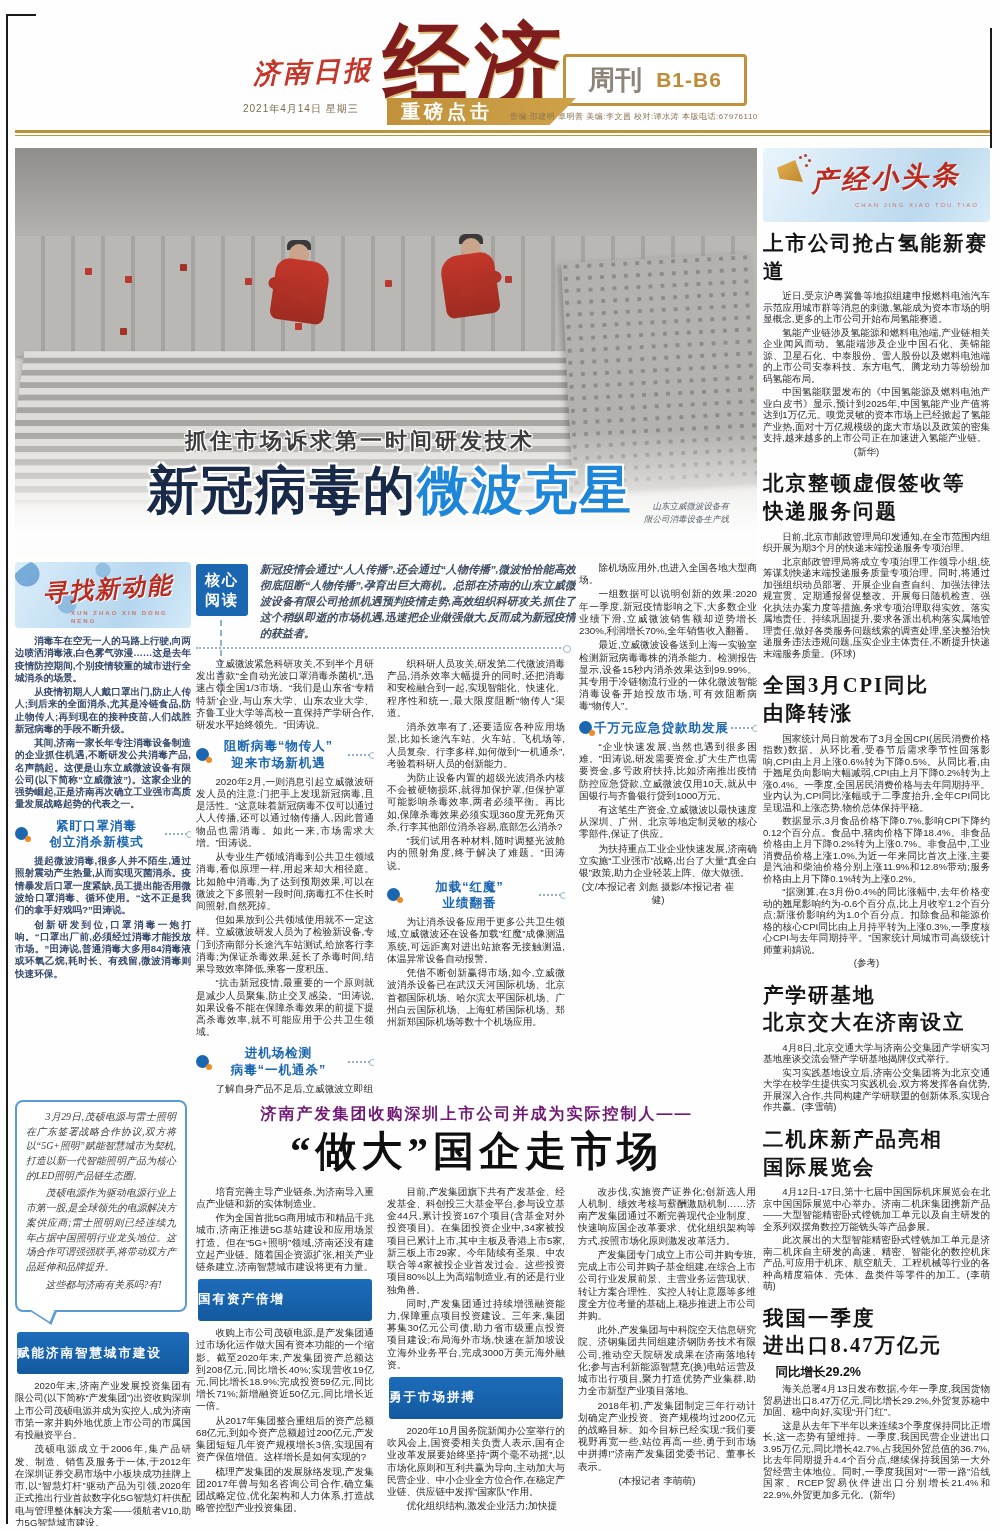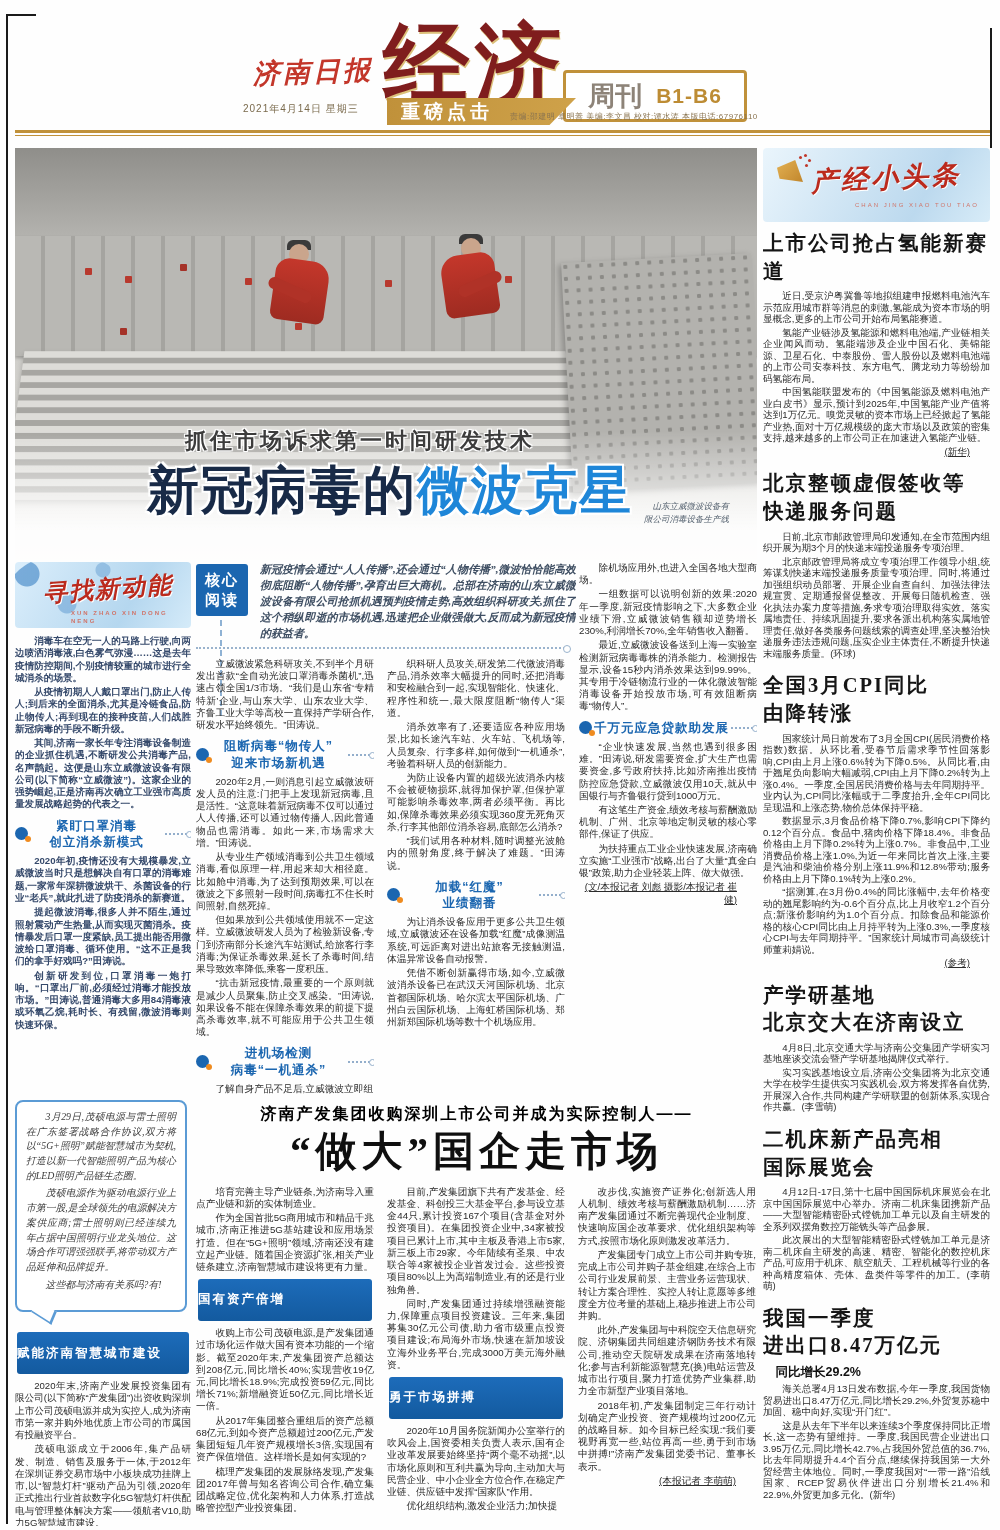--- a/index.html
+++ b/index.html
@@ -10,21 +10,21 @@
   .edge-top{position:absolute;left:6px;top:14px;width:30px;height:2px;background:#1a1a1a;}
   .edge-right{position:absolute;left:990px;top:28px;width:2px;height:120px;background:#1a1a1a;}
 
   
   .masthead{position:absolute;left:15px;top:16px;width:975px;height:118px;}
   .paper-logo{position:absolute;left:238px;top:38px;font-family:"DejaVu Serif",serif;
       font-style:italic;font-weight:bold;font-size:27px;color:#c3362a;letter-spacing:3px;transform:rotate(-2deg);}
   .paper-date{position:absolute;left:228px;top:86px;font-size:10px;color:#7a6a4c;letter-spacing:1px;}
   .big-title{position:absolute;left:368px;top:-10px;font-family:"DejaVu Serif",serif;
       font-weight:bold;font-size:86px;color:#7f1d1d;letter-spacing:6px;text-shadow:1px 2px 0 #dcc07a;}
-  .weekly-box{position:absolute;left:548px;top:54px;width:178px;height:46px;border:3px solid #c0913a;
+  .weekly-box{position:absolute;left:548px;top:38px;width:178px;height:46px;border:3px solid #c0913a;
       border-radius:4px;display:flex;align-items:center;justify-content:center;gap:14px;background:#fff;}
   .weekly-label{font-size:27px;font-weight:bold;color:#8d8378;}
   .pages-label{font-size:21px;font-weight:bold;color:#bd8c34;letter-spacing:1px;}
   .banner-gold{position:absolute;left:372px;top:82px;width:175px;height:27px;background:linear-gradient(100deg,#c0913a,#cfa24a);
       clip-path:polygon(0 0,100% 0,86% 100%,0 100%);color:#fff;font-size:19px;font-weight:bold;
       letter-spacing:4px;display:flex;align-items:center;padding-left:14px;}
   .staff-line{position:absolute;left:495px;top:95px;font-size:8px;color:#8a7450;letter-spacing:.5px;}
   .gold-rule{position:absolute;left:0;top:114px;width:975px;border-top:3px solid #c0913a;}
   .gold-rule::after{content:"";display:block;margin-top:2px;border-top:1px solid #c0913a;}
 
@@ -60,21 +60,21 @@
       text-shadow:0 0 3px #fff,1px 1px 0 #fff,-1px -1px 0 #fff,1px -1px 0 #fff,-1px 1px 0 #fff;}
   .ph-headline{position:absolute;left:132px;top:308px;font-family:"Liberation Serif",serif;font-weight:900;
       font-size:52px;letter-spacing:2px;text-shadow:0 0 4px #fff,2px 2px 0 #fff,-2px -2px 0 #fff,2px -2px 0 #fff,-2px 2px 0 #fff;}
   .ph-headline .dark{color:#182a47;}
   .ph-headline .blue{color:#1e86d8;}
   .ph-credit{position:absolute;right:28px;top:352px;text-align:right;font-size:8.5px;font-style:italic;
       color:#53606e;line-height:1.5;}
 
   
   .para{margin:0 0 2px;text-indent:2em;text-align:justify;}
-  .byline{text-align:right;margin:1px 20px 2px 0;text-decoration:underline;}
+  .byline{text-align:center;margin:1px 20px 2px 0;}
   .sec-head{display:flex;align-items:center;margin:7px 0 5px;}
   .sec-dot{flex:none;width:13px;height:13px;border-radius:50%;background:#1b66b0;position:relative;}
   .sec-dot::after{content:"";position:absolute;right:-3px;bottom:-2px;width:6px;height:6px;border-radius:50%;background:#ef8b1f;}
   .sec-tx{flex:1;text-align:center;color:#1b66b0;font-weight:bold;font-size:12.5px;line-height:1.3;letter-spacing:1px;}
   .sec-tail{flex:none;width:26px;border-top:2px dotted #93aecb;position:relative;}
   .sec-tail::after{content:"";position:absolute;right:-2px;top:-4px;width:5px;height:5px;border:1.5px solid #93aecb;border-radius:50%;background:#fff;}
   .blue-bar{background:linear-gradient(180deg,#1d6cba,#135a9f);color:#fff;font-weight:bold;font-size:12.5px;
       letter-spacing:2px;padding:13px 0;border-radius:3px;margin:6px 2px 6px;}
 
   
@@ -129,21 +129,21 @@
       font-size:9.8px;line-height:1.5;color:#3c3c3c;background:#fff;}
   .bubble::after{content:"";position:absolute;left:18px;bottom:-11px;width:16px;height:16px;background:#fff;
       border-left:2px solid #5b9bd5;border-bottom:2px solid #5b9bd5;transform:skewX(30deg) rotate(-45deg);}
   .bubble .para{margin-bottom:3px;}
 
   
   .empower{position:absolute;left:15px;top:1326px;width:176px;height:200px;overflow:hidden;font-size:9.6px;line-height:1.28;}
 
   
   .bottom-art{position:absolute;left:196px;top:1100px;width:561px;height:426px;font-size:9.7px;line-height:1.26;}
-  .b-kicker{text-align:center;font-size:16px;font-weight:bold;color:#000000;letter-spacing:2px;margin:4px 0 2px;}
+  .b-kicker{text-align:center;font-size:16px;font-weight:bold;color:#701a75;letter-spacing:2px;margin:4px 0 2px;}
   .b-headline{text-align:center;font-family:"Liberation Serif",serif;font-weight:900;font-size:41px;
       color:#0f0f0f;letter-spacing:5px;margin:0 0 8px;}
   .b-cols{display:flex;gap:13px;height:330px;overflow:hidden;}
   .b-col{width:178px;flex:none;overflow:hidden;}
 </style>
 </head>
 <body>
 
 <div class="page">
   <div class="edge-left"></div>
@@ -202,21 +202,20 @@
         <p class="para">从疫情初期人人戴口罩出门,防止人传人;到后来的全面消杀,尤其是冷链食品,防止物传人;再到现在的接种疫苗,人们战胜新冠病毒的手段不断升级。</p>
         <p class="para">其间,济南一家长年专注消毒设备制造的企业抓住机遇,不断研发公共消毒产品,名声鹊起。这便是山东立威微波设备有限公司(以下简称“立威微波”)。这家企业的强势崛起,正是济南再次确立工业强市高质量发展战略起势的代表之一。</p>
         <div class="sec-head">
           <span class="sec-dot"></span>
           <span class="sec-tx">
             <div>紧盯口罩消毒</div>
             <div>创立消杀新模式</div>
           </span>
           <span class="sec-tail"></span>
         </div>
-        <p class="para">2020年初,疫情还没有大规模暴发,立威微波当时只是想解决自有口罩的消毒难题,一家常年深耕微波烘干、杀菌设备的行业“老兵”,就此扎进了防疫消杀的新赛道。</p>
         <p class="para">提起微波消毒,很多人并不陌生,通过照射震动产生热量,从而实现灭菌消杀。疫情暴发后口罩一度紧缺,员工提出能否用微波给口罩消毒、循环使用。“这不正是我们的拿手好戏吗?”田涛说。</p>
         <p class="para">创新研发到位,口罩消毒一炮打响。“口罩出厂前,必须经过消毒才能投放市场。”田涛说,普通消毒大多用84消毒液或环氧乙烷,耗时长、有残留,微波消毒则快速环保。</p>
       </div>
   </div>
 
   <div class="middle">
     <div class="core-box">
       <span>核心</span>
       <span>阅读</span>
     </div>
@@ -268,21 +267,21 @@
         <p class="para">一组数据可以说明创新的效果:2020年一季度,新冠疫情影响之下,大多数企业业绩下滑,立威微波销售额却逆势增长230%,利润增长70%,全年销售收入翻番。</p>
         <p class="para">最近,立威微波设备送到上海一实验室检测新冠病毒毒株的消杀能力。检测报告显示,设备15秒内消杀效果达到99.99%。其专用于冷链物流行业的一体化微波智能消毒设备开始投放市场,可有效阻断病毒“物传人”。</p>
         <div class="sec-head">
           <span class="sec-dot"></span>
           <span class="sec-tx">
             <div>千万元应急贷款助发展</div>
           </span>
           <span class="sec-tail"></span>
         </div>
         <p class="para">“企业快速发展,当然也遇到很多困难。”田涛说,研发需要资金,扩大生产也需要资金,多亏政府扶持,比如济南推出疫情防控应急贷款,立威微波仅用10天,就从中国银行与齐鲁银行贷到1000万元。</p>
-        <p class="para">有这笔生产资金,绩效考核与薪酬激励机制、广州、北京等地定制灵敏的核心零部件,保证了供应。</p>
+        <p class="para">有这笔生产资金,立威微波以最快速度从深圳、广州、北京等地定制灵敏的核心零部件,保证了供应。</p>
         <p class="para">为扶持重点工业企业快速发展,济南确立实施“工业强市”战略,出台了大量“真金白银”政策,助力企业轻装上阵、做大做强。</p>
         <div class="byline">(文/本报记者 刘彪  摄影/本报记者 崔健)</div>
       </div>
   </div>
 
   <div class="bubble">
     <div>
         <p class="para">3月29日,茂硕电源与雷士照明在广东签署战略合作协议,双方将以“5G+照明”赋能智慧城市为契机,打造以新一代智能照明产品为核心的LED照明产品链生态圈。</p>
         <p class="para">茂硕电源作为驱动电源行业上市第一股,是全球领先的电源解决方案供应商;雷士照明则已经连续九年占据中国照明行业龙头地位。这场合作可谓强强联手,将带动双方产品延伸和品牌提升。</p>
         <p class="para">这些都与济南有关系吗?有!</p>

